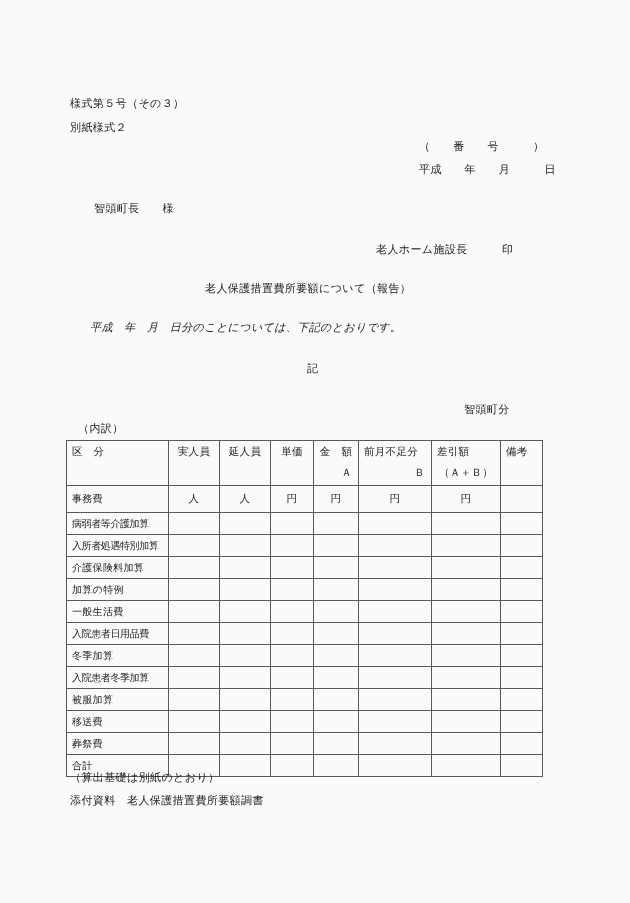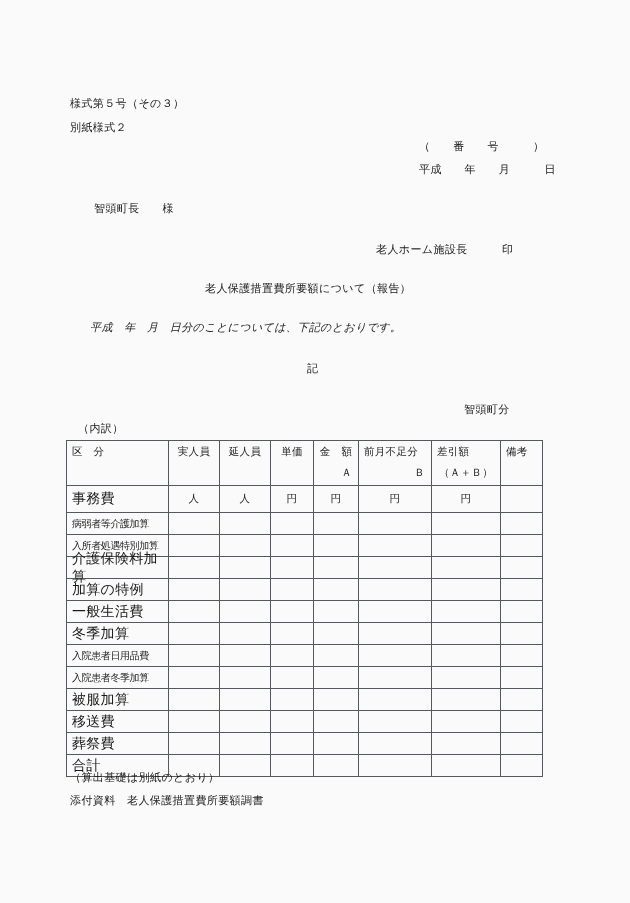--- a/index.html
+++ b/index.html
@@ -91,21 +91,21 @@
   .hd-c  { left: 0; right: 0; text-align: center; }
   .hd-r  { right: 6px; }
 
   tbody td { height: 21px; position: relative; }
   tr.unit-row td { height: 26px; }
   .cell-label {
     position: absolute;
     left: 5px;
     top: 50%;
     transform: translateY(-50%);
-    font-size: 14px;
+    font-size: 10px;
   }
   .cell-label.tight { letter-spacing: -0.4px; font-size: 10px; }
   .cell-unit {
     position: absolute;
     top: 50%;
     transform: translateY(-50%);
     font-size: 10.5px;
   }
   .unit-c { left: 0; right: 0; text-align: center; }
 </style>
@@ -251,33 +251,33 @@
             <td></td>
             <td></td>
             <td></td>
             <td></td>
             <td></td>
             <td></td>
             <td></td>
           </tr>
           <tr>
             <td>
+              <span class="cell-label tight">入院患者日用品費</span>
+            </td>
+            <td></td>
+            <td></td>
+            <td></td>
+            <td></td>
+            <td></td>
+            <td></td>
+            <td></td>
+          </tr>
+          <tr>
+            <td>
               <span class="cell-label">冬季加算</span>
-            </td>
-            <td></td>
-            <td></td>
-            <td></td>
-            <td></td>
-            <td></td>
-            <td></td>
-            <td></td>
-          </tr>
-          <tr>
-            <td>
-              <span class="cell-label tight">入院患者日用品費</span>
             </td>
             <td></td>
             <td></td>
             <td></td>
             <td></td>
             <td></td>
             <td></td>
             <td></td>
           </tr>
           <tr>

